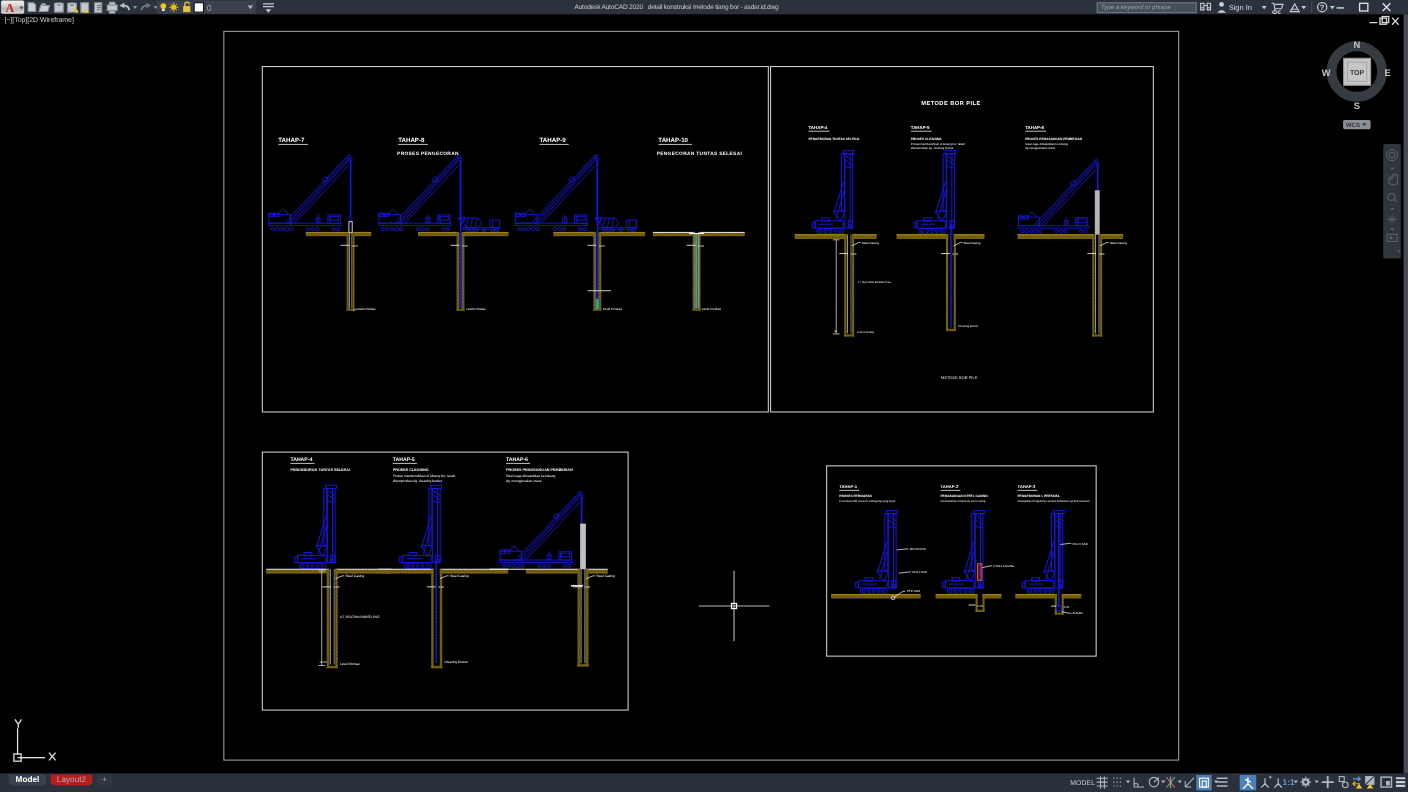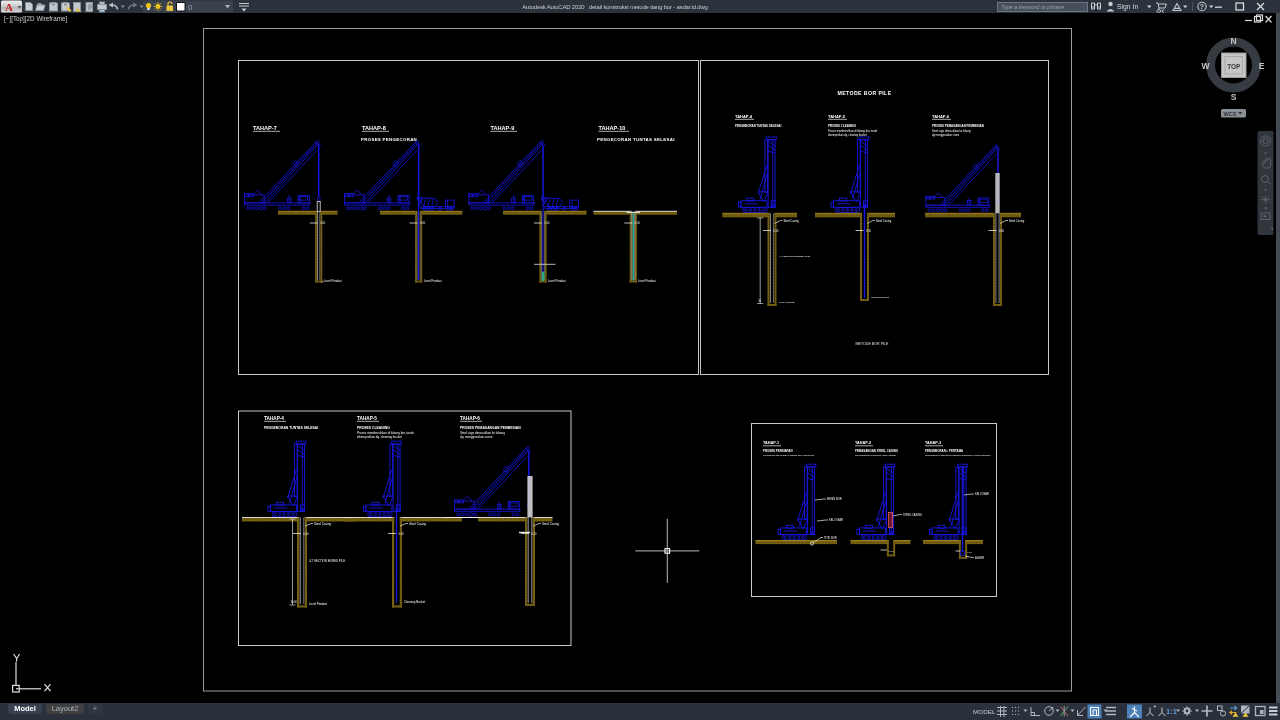--- a/index.html
+++ b/index.html
@@ -515,21 +515,21 @@
     <path d="M7,76.5 l1.7,2 l1.7,-2" fill="#61666e" stroke="none"></path>
     <rect x="4" y="82" width="9" height="6.5"></rect>
         <path d="M6.5,83.5 l3.5,1.7 l-3.5,1.7 z" fill="#61666e" stroke="none"></path>
     <path d="M13.5,97 h2 v2" stroke-width="0.8"></path>
   </g>
 </svg>
 
   <div id="statusbar"></div>
 
 <div class="tab" style="left:8px;width:34px;background:#384150;color:#ffffff;font-weight:bold;border-radius:0 0 4px 4px;">Model</div>
-<div class="tab" style="left:46px;width:38px;background:#404040;color:#a9b3bf;border-radius:0 0 4px 4px;">Layout2</div>
+<div class="tab" style="left:46px;width:38px;background:#b91c1c;color:#a9b3bf;border-radius:0 0 4px 4px;">Layout2</div>
 <div class="tab" style="left:88px;width:14px;background:#2f3743;color:#9aa;border-radius:0 0 4px 4px;">+</div>
 <svg class="abs" style="left:960px;top:704px" width="320" height="15" viewBox="0 0 320 15">
   <text x="13" y="10" font-size="6.2" fill="#c3ccd5" letter-spacing="0.1" font-family="Liberation Sans,sans-serif">MODEL</text>
   <g stroke="#aeb6bf" stroke-width="1" fill="none">
     <path d="M37,3.5 h10 M37,7 h10 M37,10.5 h10 M40.5,2 v11 M44,2 v11"></path>
     <g stroke-dasharray="1.1,1.9">
           <path d="M52,3.5 h9 M52,7 h9 M52,10.5 h9"></path>
         </g>
     <path d="M63.5,5.5 l2,2.6 l2,-2.6 z" fill="#aeb6bf" stroke="none"></path>
     <path d="M71,3 v8.5 h9 M71,8.5 h3.5 M74.5,11.5 v-3"></path>

